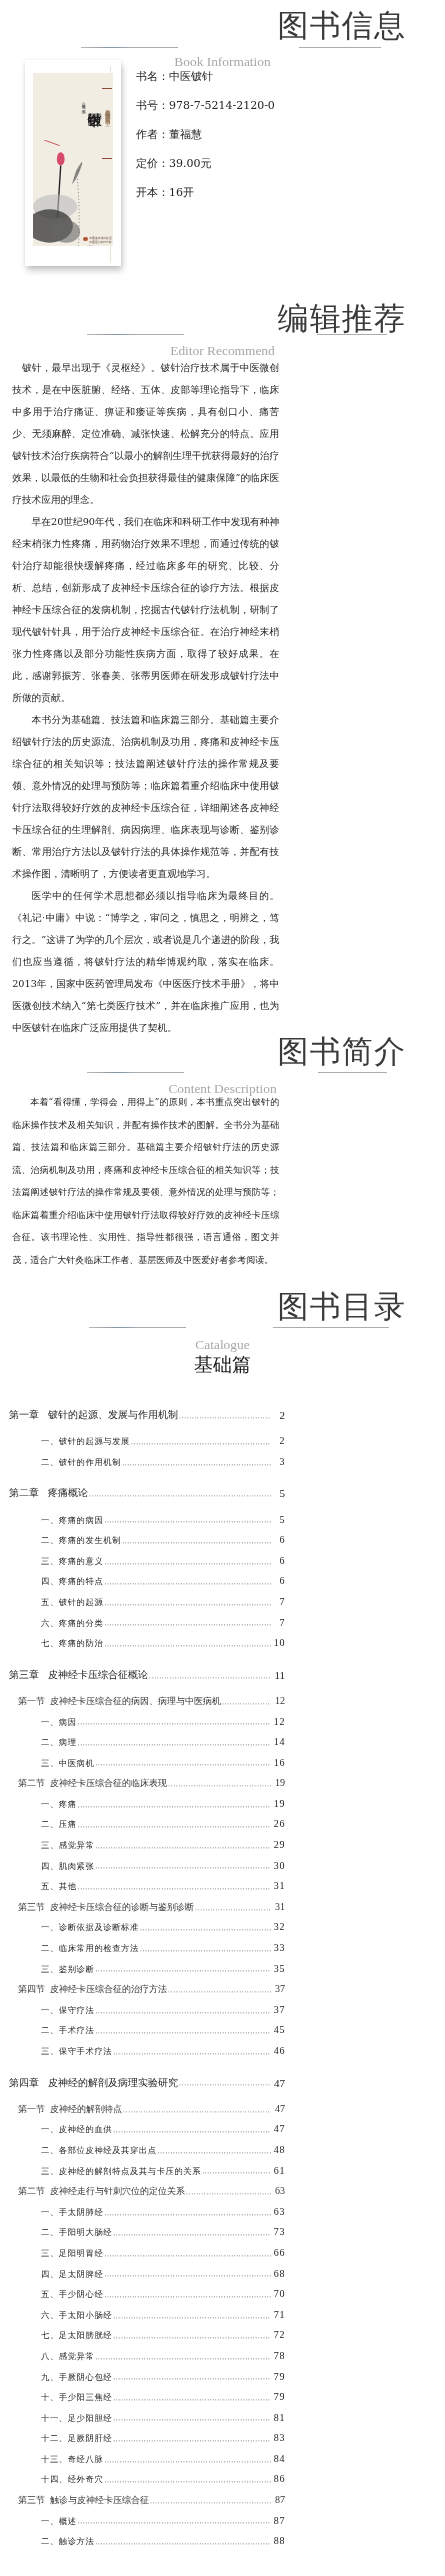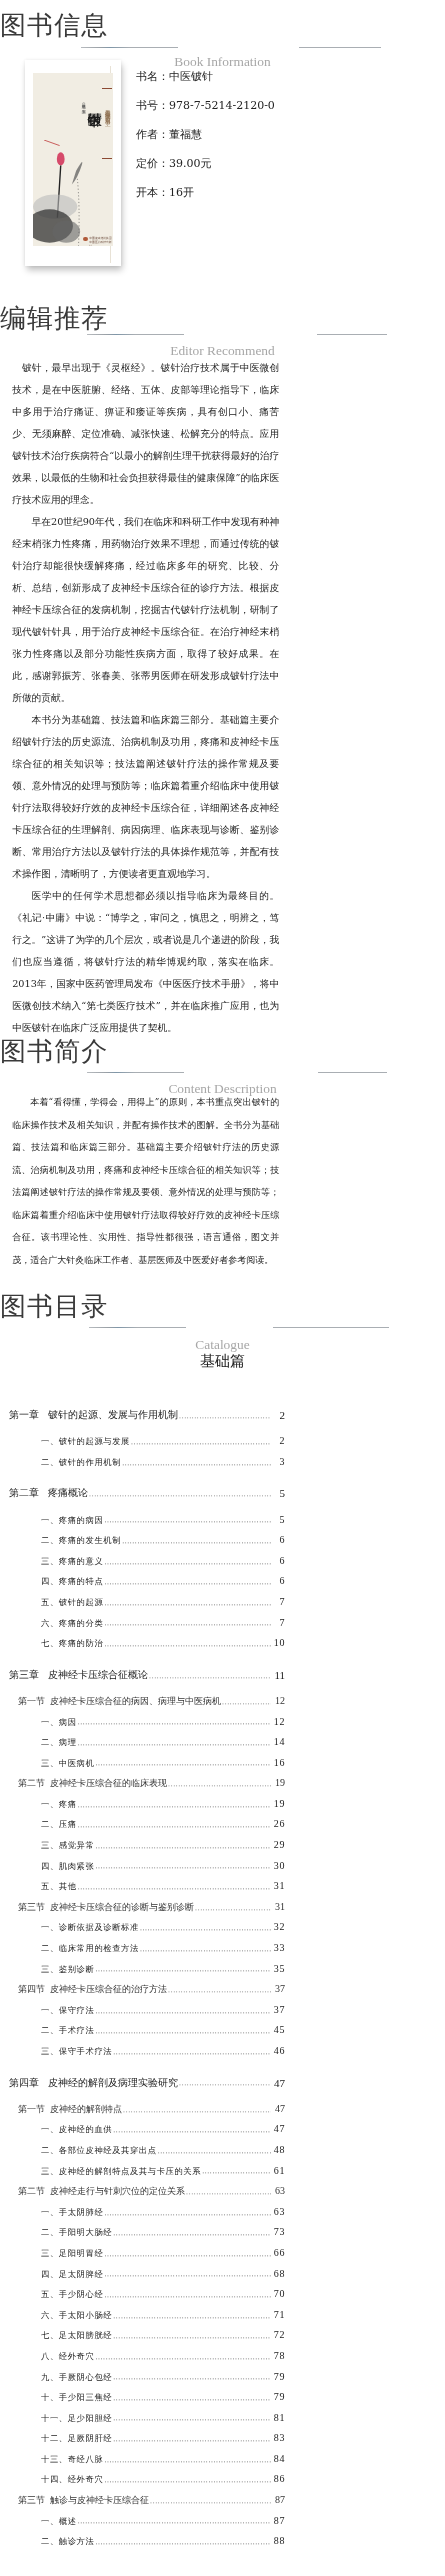--- a/index.html
+++ b/index.html
@@ -1,20 +1,20 @@
 <!DOCTYPE html>
 <html style="font-size:9px"><head>
 <meta charset="utf-8">
 <style>
   * { margin: 0; padding: 0; box-sizing: border-box; }
   html, body { width: 445px; background: #ffffff; }
   body { font-family: "DejaVu Serif", "Liberation Serif", serif; color: #1a1a1a; position: relative; height: 2576px; overflow: hidden; }
 
   .sec-head { position: absolute; left: 0; width: 445px; height: 50px; }
-  .sec-head .cn { position: absolute; left: 0; width: 406px; text-align: left; font-family: "DejaVu Sans", sans-serif; font-size: 26px; color: #3a3a3a; letter-spacing: 1.1px; top: 0; line-height: 31px; }
+  .sec-head .cn { position: absolute; left: 0; width: 406px; text-align: right; font-family: "DejaVu Sans", sans-serif; font-size: 31px; color: #3a3a3a; letter-spacing: 1.1px; top: 0; line-height: 31px; }
   .sec-head .line { position: absolute; height: 1.1px; background: #a9aeb3; top: 37px; }
   .sec-head .line.l { left: 52px; width: 62px; background: linear-gradient(90deg, #b7bbbf 0%, #9aa0a6 20%, #7f96a8 30%, #a9aeb3 50%, #a9aeb3 100%); }
   .sec-head .line.r { right: 197px; }
   .sec-head .en { position: absolute; left: 0; width: 445px; text-align: center; font-family: "Liberation Serif", serif; font-size: 13.4px; color: #a7a7a7; top: 32px; margin-top: 12px; }
 
   
   .cover-frame { position: absolute; left: 25px; top: 60px; width: 96px; height: 206px; background: #fff; box-shadow: 2.2px 4.5px 6.7px rgba(0,0,0,0.25), 0 0 3.3px rgba(0,0,0,0.08); }
   .cover-art { position: absolute; left: 8.3px; top: 12.8px; width: 80px; height: 173px; background: #f1ede3; overflow: hidden; }
   .cover-spine { position: absolute; left: 85px; top: 5.6px; width: 0.6px; height: 197px; background: #e8e2d6; }
   .cover-title { position: absolute; left: 55px; top: 29px; width: 14.5px; font-family: "DejaVu Sans", sans-serif; font-size: 14.5px; line-height: 16.7px; color: #1a1a1a; writing-mode: vertical-rl; }
@@ -29,21 +29,21 @@
 
   
   .para-block { position: absolute; left: 12.2px; width: 267px; font-size: 9.7px; line-height: 22px; color: #222; text-align: justify; }
   .para-block p { text-indent: 2em; }
   .para-block p.first { text-indent: 1em; }
 
   .desc-block { position: absolute; left: 12.2px; width: 267px; font-size: 9px; line-height: 22.5px; color: #222; text-align: justify; }
   .desc-block p { text-indent: 2em; }
 
   
-  .part-title { position: absolute; left: 0; width: 445px; text-align: center; font-family: "DejaVu Sans", sans-serif; font-size: 15px; color: #1a1a1a; }
+  .part-title { position: absolute; left: 0; width: 445px; text-align: center; font-family: "DejaVu Sans", sans-serif; font-size: 19px; color: #1a1a1a; }
   .toc { position: absolute; left: 9px; width: 276px; top: 1405px; }
   .toc-row { position: relative; display: flex; align-items: flex-end; white-space: nowrap; }
   .toc-row .t { flex: 0 0 auto; padding-right: 1.1px; }
   .toc-row .dots { flex: 1 1 auto; overflow: hidden; color: #333; letter-spacing: 0.6px; font-size: 6.1px; line-height: 11px; margin-bottom: 2.8px; }
   .toc-row .dots::before { content: "····································································································································"; }
   .toc-row .p { flex: 0 0 auto; text-align: right; font-family: "Liberation Serif", serif; padding-left: 2.2px; }
 
   .toc-row.chapter { height: 20.6px; font-family: "DejaVu Sans", sans-serif; font-size: 10px; line-height: 20.6px; margin-top: 11px; margin-bottom: 5.6px; }
   .toc-row.chapter .p { font-size: 11px; width: 14.5px; }
   .toc-row.chapter .label { display: inline-block; width: 39px; }
@@ -342,21 +342,21 @@
       <span class="t"><span>六、手太阳小肠经</span></span>
       <span class="dots"></span>
       <span class="p">71</span>
     </div>
     <div class="toc-row item">
       <span class="t"><span>七、足太阳膀胱经</span></span>
       <span class="dots"></span>
       <span class="p">72</span>
     </div>
     <div class="toc-row item">
-      <span class="t"><span>八、经外奇穴</span></span>
+      <span class="t"><span>八、感觉异常</span></span>
       <span class="dots"></span>
       <span class="p">78</span>
     </div>
     <div class="toc-row item">
       <span class="t"><span>九、手厥阴心包经</span></span>
       <span class="dots"></span>
       <span class="p">79</span>
     </div>
     <div class="toc-row item">
       <span class="t"><span>十、手少阳三焦经</span></span>

